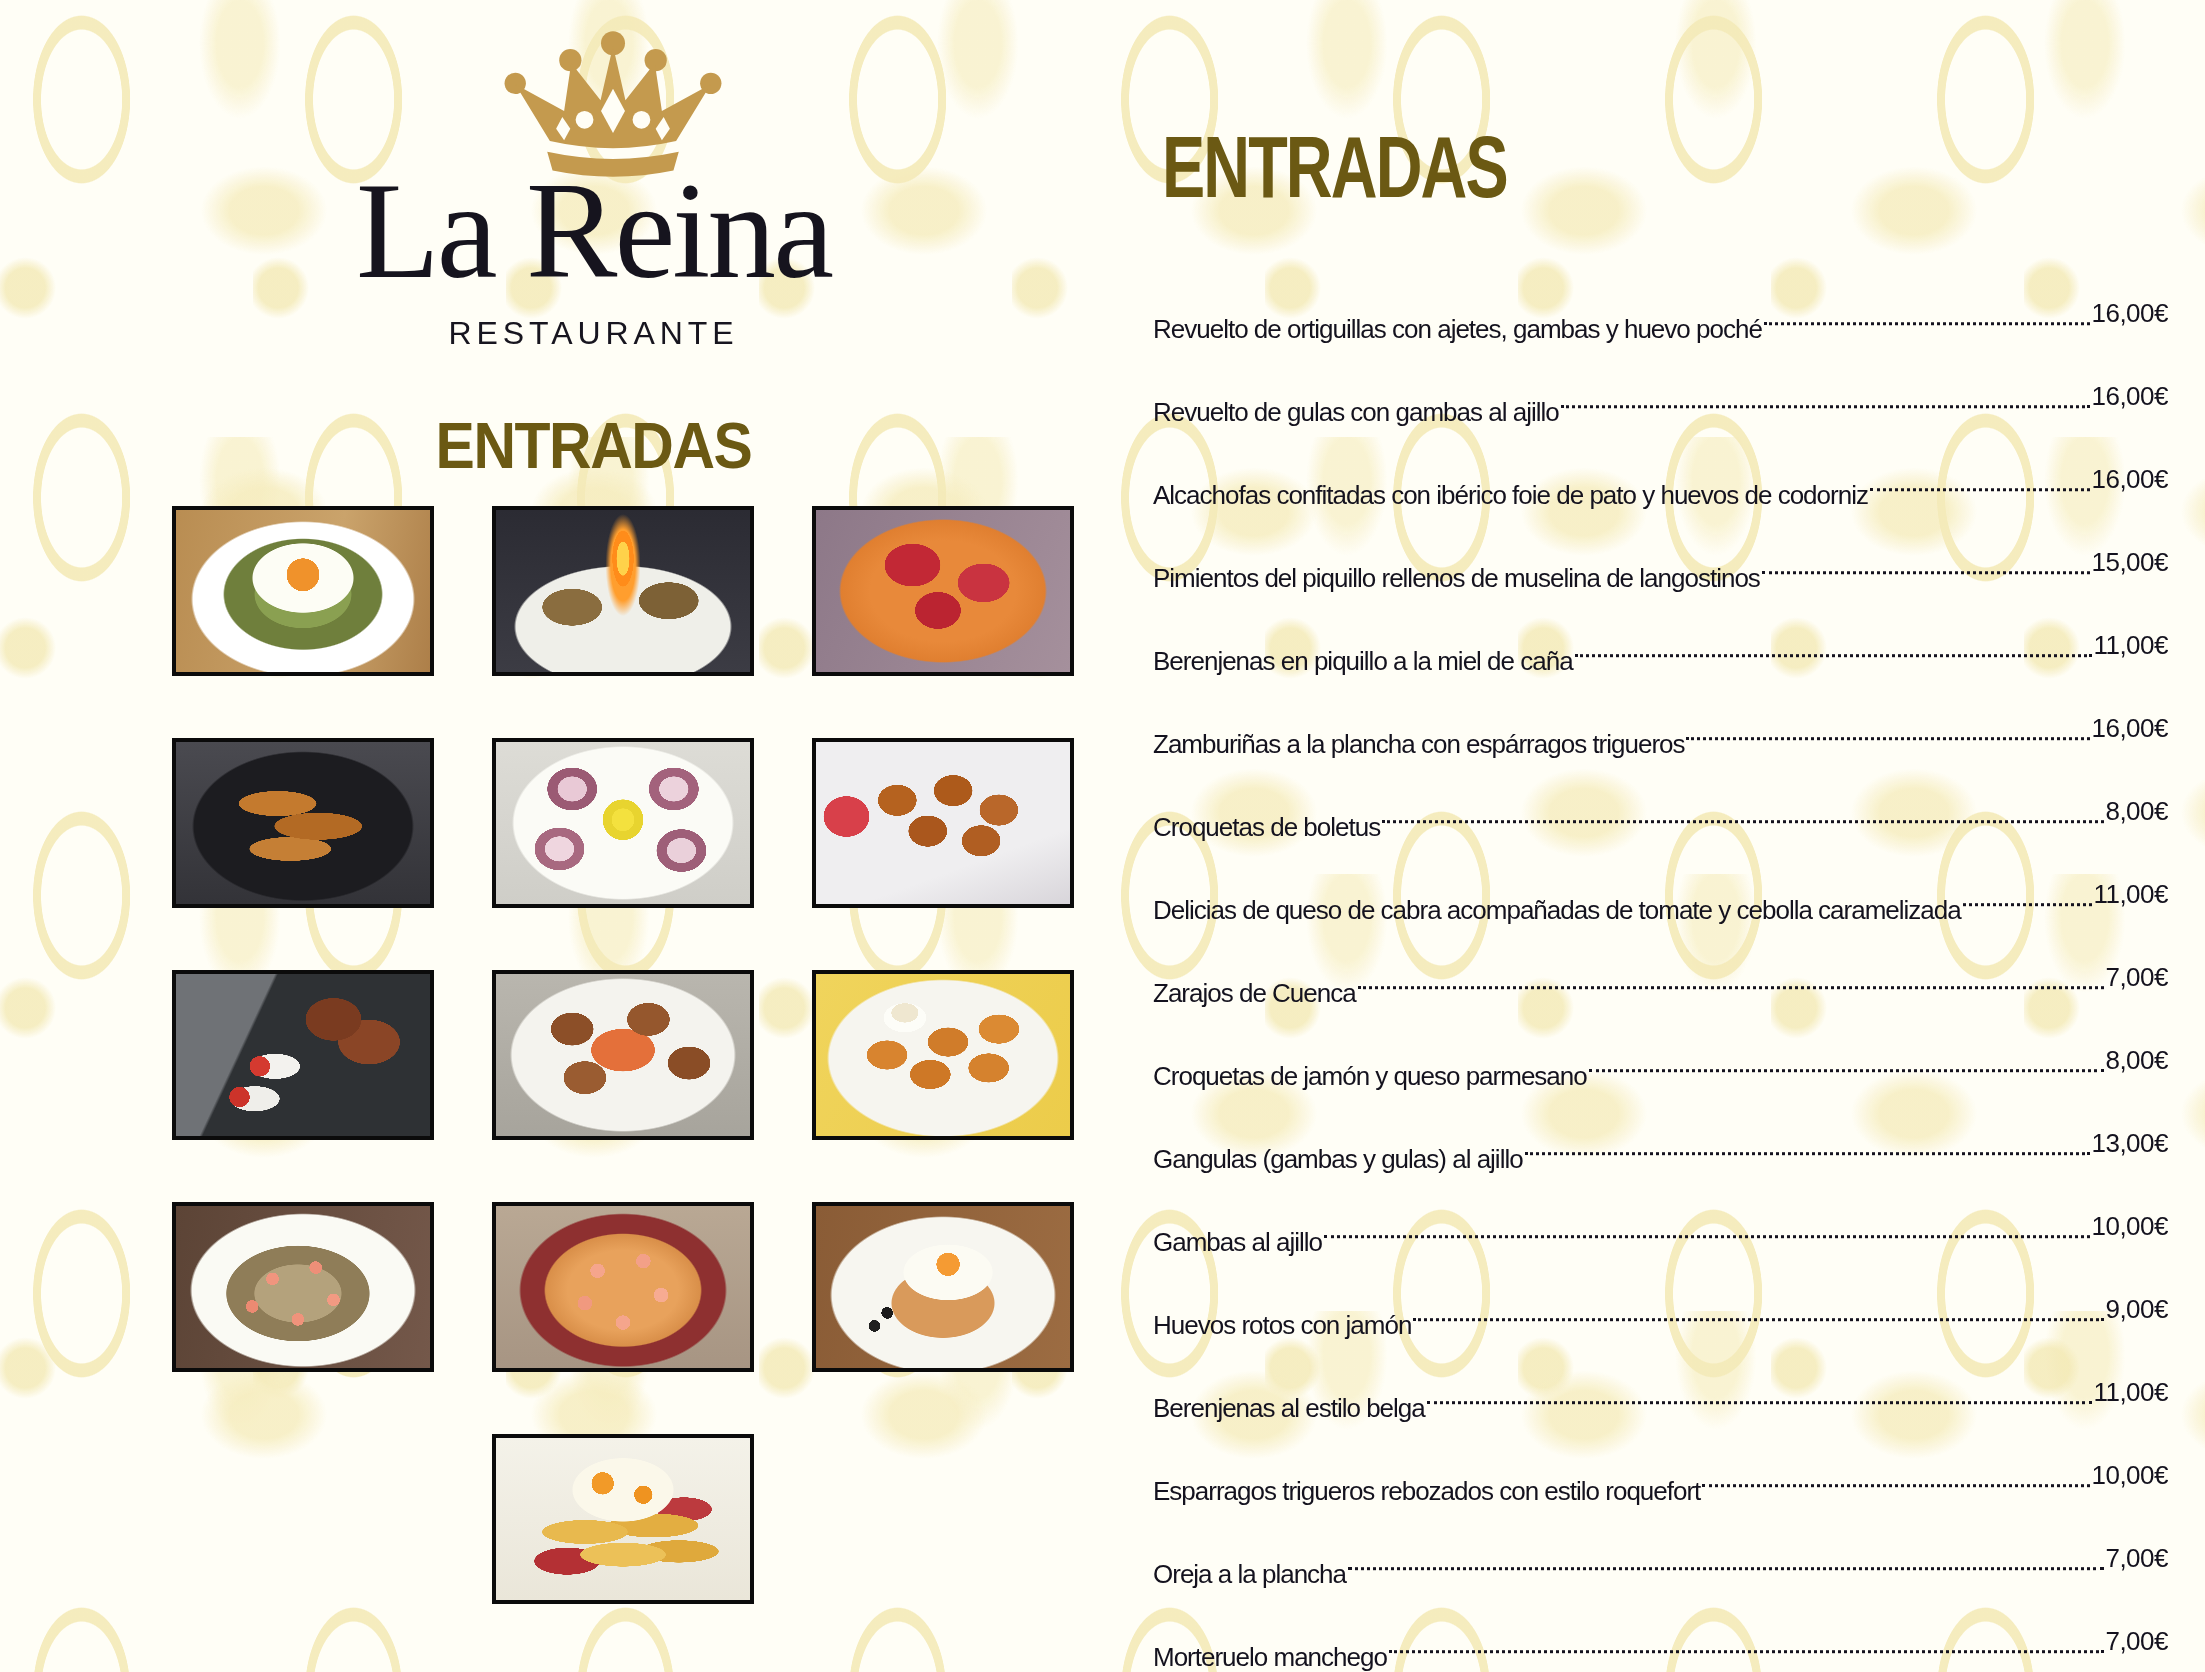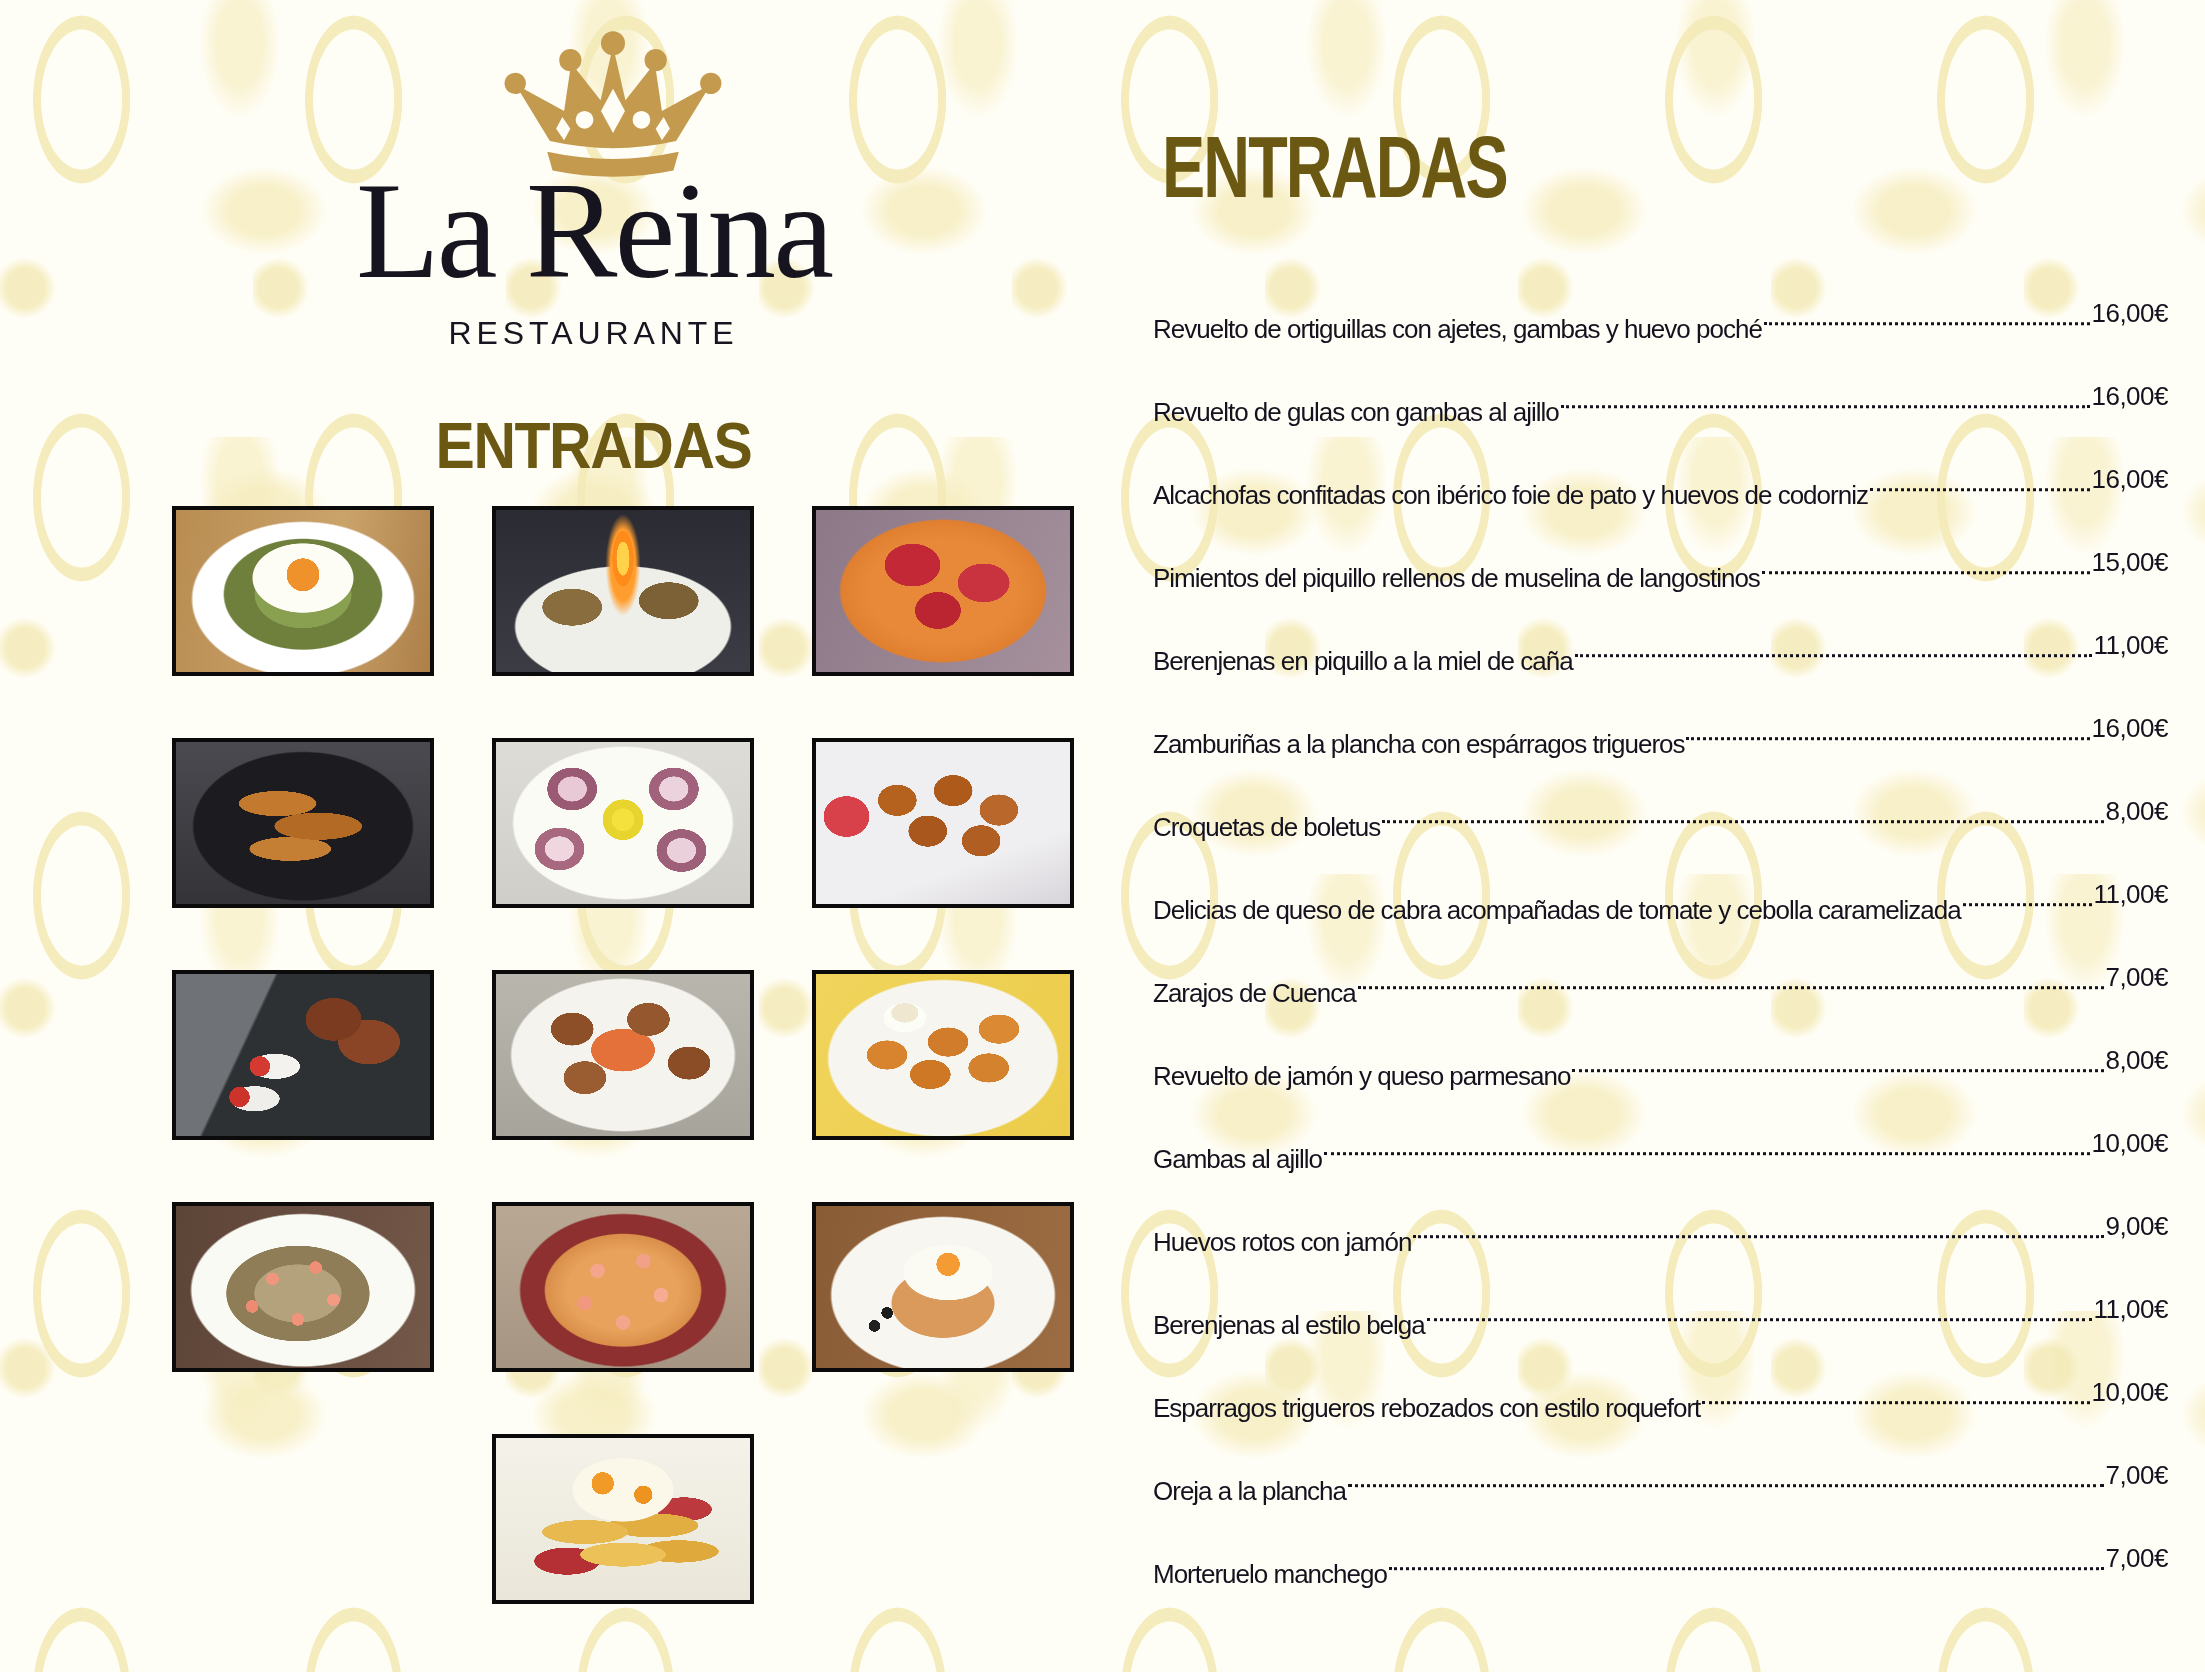--- a/index.html
+++ b/index.html
@@ -258,23 +258,28 @@
         <span class="name">Delicias de queso de cabra acompañadas de tomate y cebolla caramelizada</span>
         <span class="dots"></span>
         <span class="price">11,00€</span>
       </li>
       <li class="menu-item">
         <span class="name">Zarajos de Cuenca</span>
         <span class="dots"></span>
         <span class="price">7,00€</span>
       </li>
       <li class="menu-item">
-        <span class="name">Revuelto de jamón y queso parmesano</span>
+        <span class="name">Croquetas de jamón y queso parmesano</span>
         <span class="dots"></span>
         <span class="price">8,00€</span>
+      </li>
+      <li class="menu-item">
+        <span class="name">Gangulas (gambas y gulas) al ajillo</span>
+        <span class="dots"></span>
+        <span class="price">13,00€</span>
       </li>
       <li class="menu-item">
         <span class="name">Gambas al ajillo</span>
         <span class="dots"></span>
         <span class="price">10,00€</span>
       </li>
       <li class="menu-item">
         <span class="name">Huevos rotos con jamón</span>
         <span class="dots"></span>
         <span class="price">9,00€</span>

